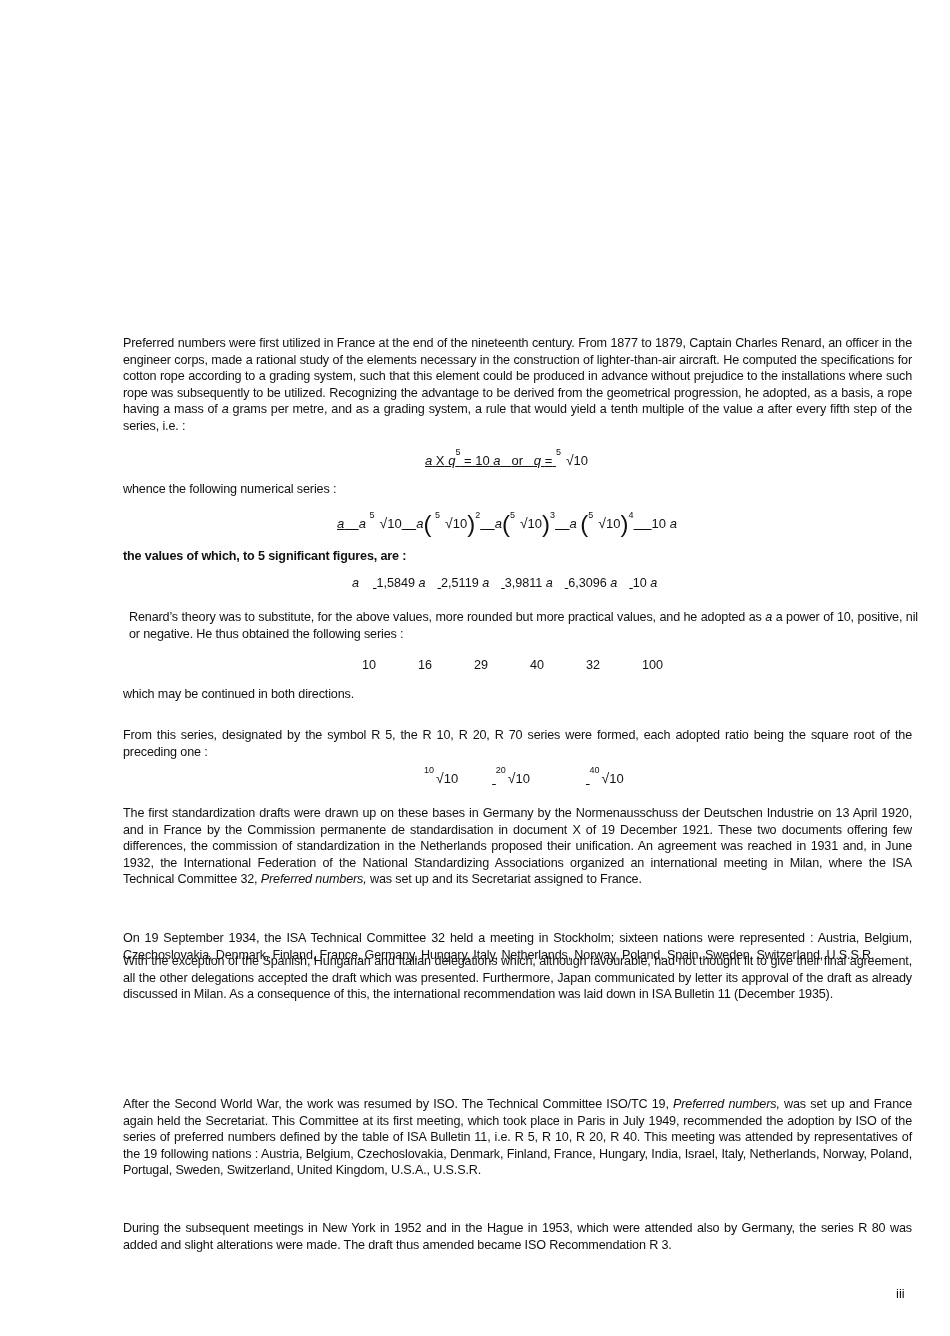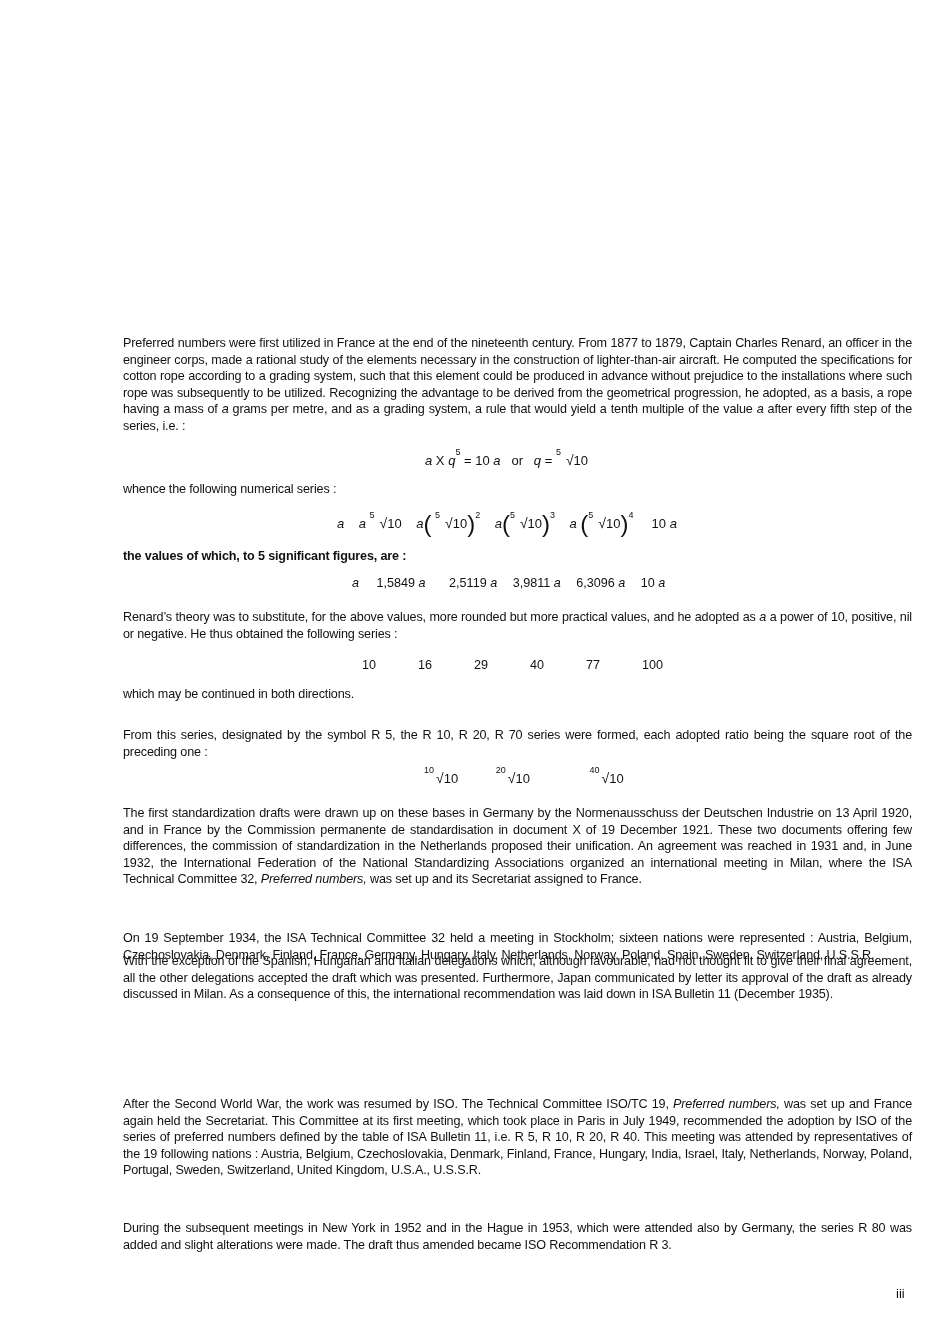--- a/index.html
+++ b/index.html
@@ -9,20 +9,21 @@
   }
   .page-text {
     position: absolute; left: 123px; width: 789px;
     font-size: 12.6px; line-height: 16.6px; letter-spacing: -0.15px;
     text-align: justify;
   }
   .page-text p { margin: 0; }
   .math {
     position: absolute; font-size: 13px; white-space: nowrap;
     font-family: "Liberation Sans", sans-serif;
+    text-decoration: underline;
   }
   .math i { font-style: italic; }
   .root {
     position: relative; display: inline-block; padding-left: 10px;
   }
   .root .idx {
     position: absolute; left: 0; top: -5px; font-size: 9px;
   }
   .root .rad { font-size: 14px; }
   .paren { font-size: 24px; vertical-align: -4px; font-weight: 100; }
@@ -66,34 +67,34 @@
   <span><span>10</span> <i>a</i></span>
 </div>
 
 <div class="page-text" style="top:548px;font-weight:bold;">
   <p>the values of which, to 5 significant figures, are :</p>
 </div>
 
 <div class="math series" style="left:352px; top:576px; font-size:12.6px;">
   <span style="margin-right:14px;"><i>a</i></span>
   <span style="margin-right:12px;"><span>1,5849</span> <i>a</i></span>
-  <span style="margin-right:12px;margin-left:8px;"><span>2,5119</span> <i>a</i></span>
+  <span style="margin-right:12px;"><span>2,5119</span> <i>a</i></span>
   <span style="margin-right:12px;"><span>3,9811</span> <i>a</i></span>
   <span style="margin-right:12px;"><span>6,3096</span> <i>a</i></span>
   <span><span>10</span> <i>a</i></span>
 </div>
 
-<div class="page-text" style="top:609px;">
+<div class="page-text" style="top:609px;margin-left:6px;">
   <p>
     <span>Renard’s theory was to substitute, for the above values, more rounded but more practical values, and he adopted as </span><i>a</i><span> a power of 10, positive, nil or negative. He thus obtained the following series :</span>
   </p>
 </div>
 
 <div class="math series" style="left:362px; top:658px; font-size:12.6px;">
-  <span style="width:56px;">10</span><span style="width:56px;">16</span><span style="width:56px;">29</span><span style="width:56px;">40</span><span style="width:56px;">77</span><span>100</span>
+  <span style="width:56px;">10</span><span style="width:56px;">16</span><span style="width:56px;">29</span><span style="width:56px;">40</span><span style="width:56px;">32</span><span>100</span>
 </div>
 
 <div class="page-text" style="top:686px;">
   <p>which may be continued in both directions.</p>
 </div>
 
 <div class="page-text" style="top:727px;">
   <p>From this series, designated by the symbol R 5, the R 10, R 20, R 70 series were formed, each adopted ratio being the square root of the preceding one :</p>
 </div>
 

